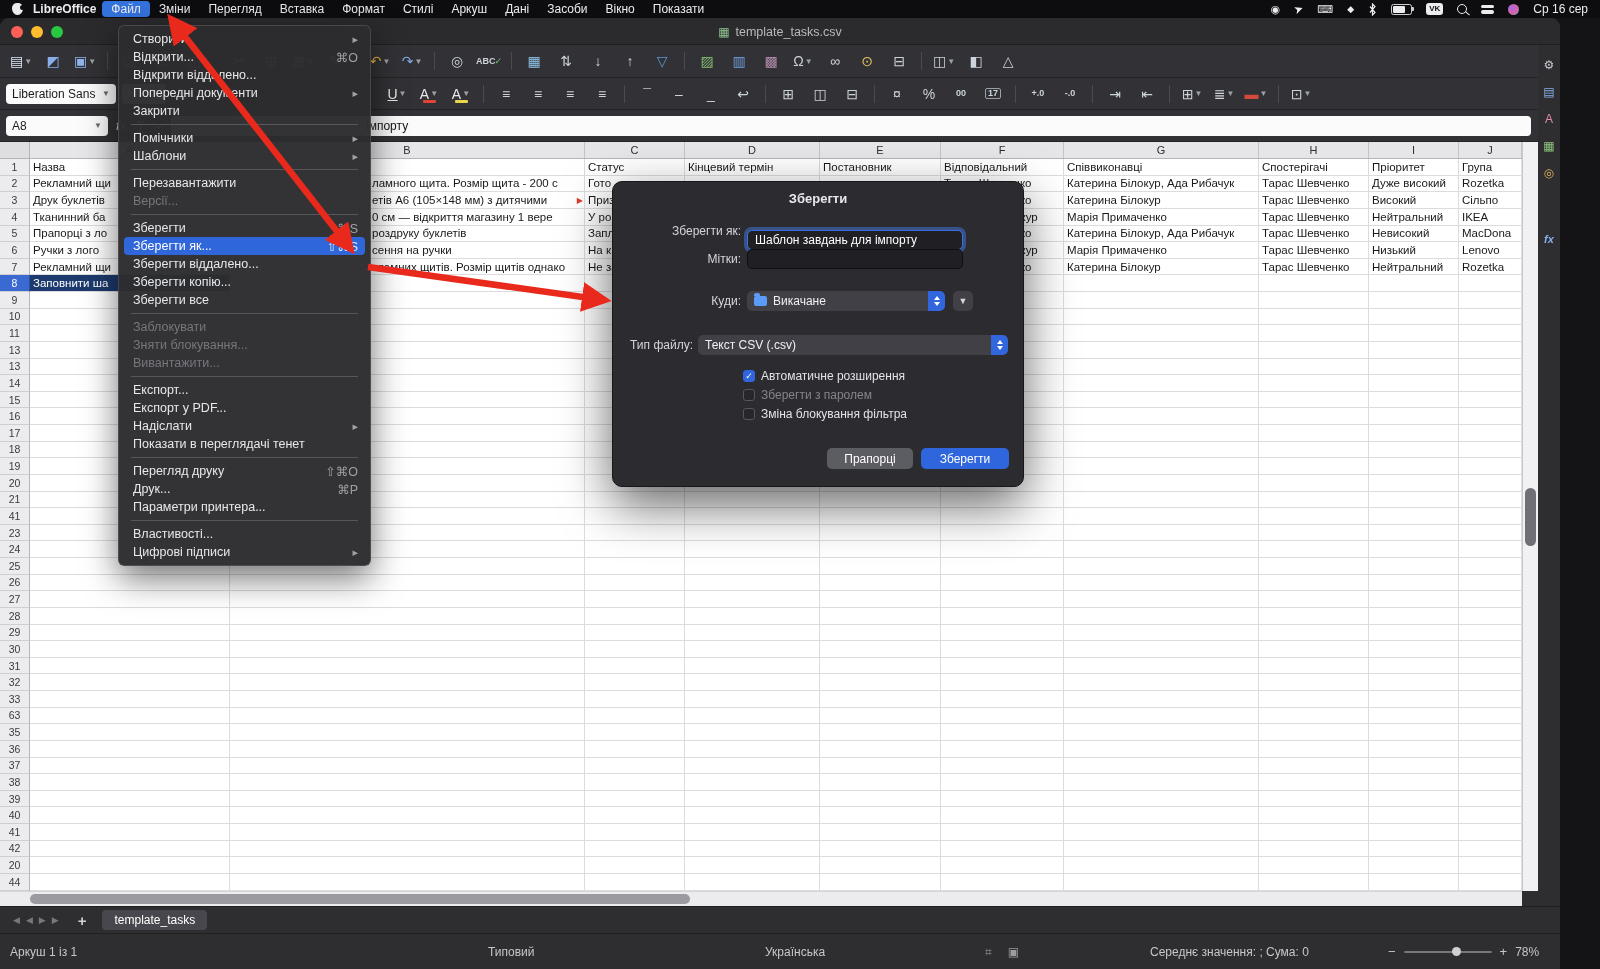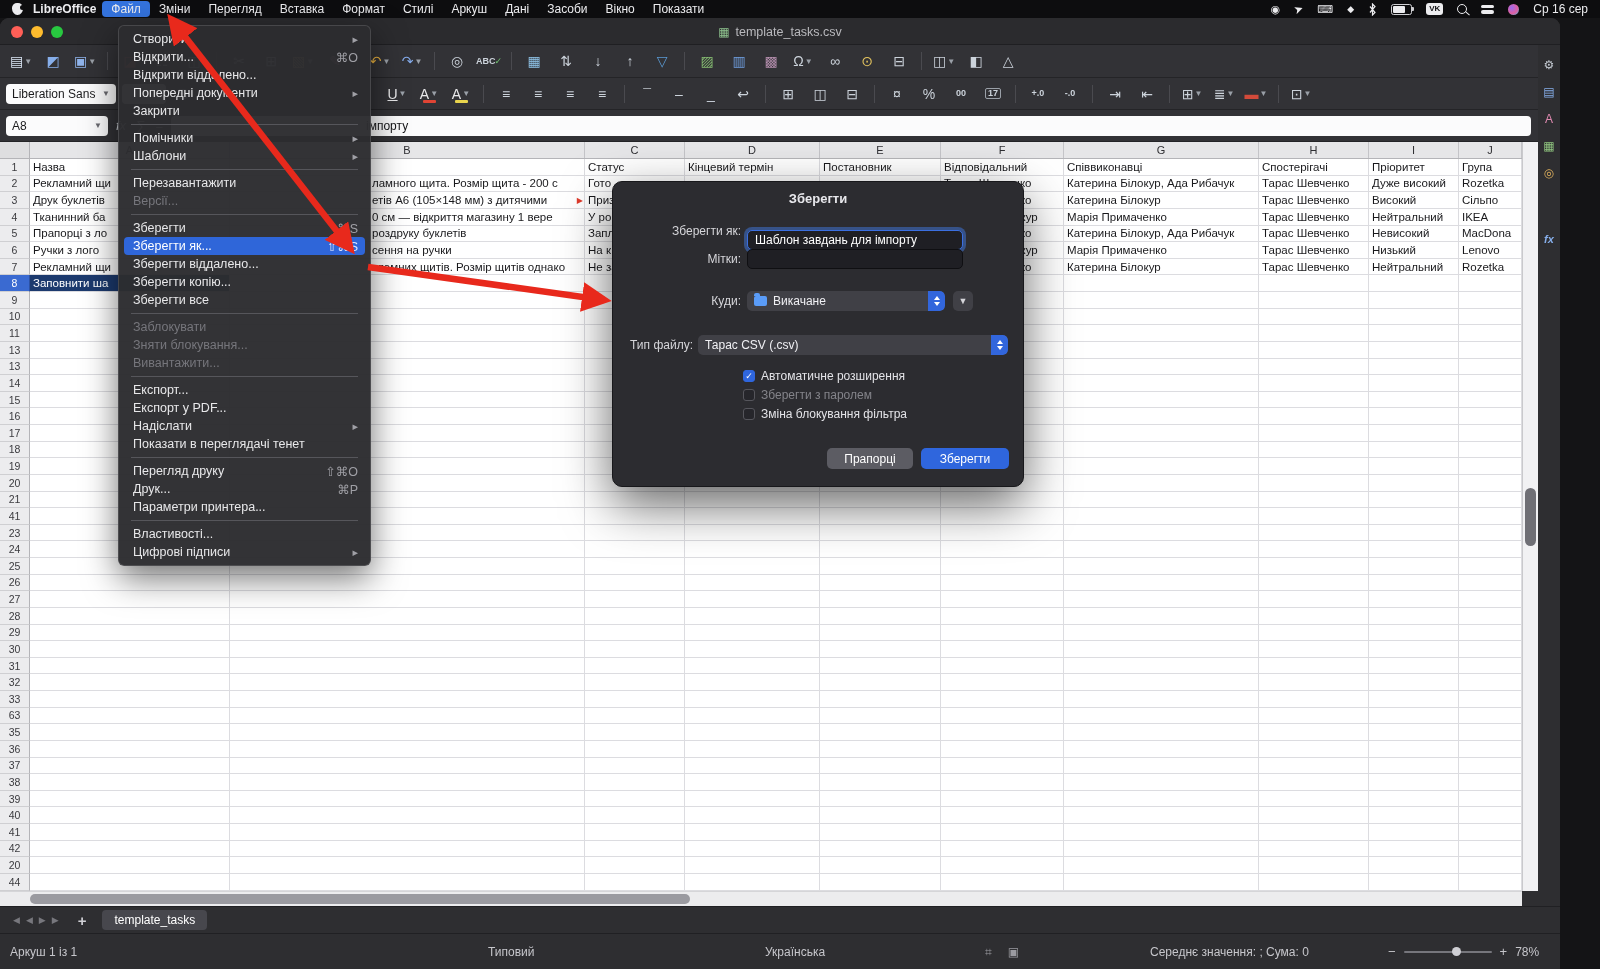--- a/index.html
+++ b/index.html
@@ -1173,21 +1173,21 @@
       <span>Викачане</span>
       <span class="stepper">
           <i class="up"></i>
           <i class="dn"></i>
         </span>
     </div>
     <div id="where-disclose">▼</div>
 
     <div class="dlg-label" style="top:156px;left:-38px;">Тип файлу:</div>
     <div class="dlg-popup" style="left:85px;top:153px;width:310px;">
-      <span>Тарас CSV (.csv)</span>
+      <span>Текст CSV (.csv)</span>
       <span class="stepper">
           <i class="up"></i>
           <i class="dn"></i>
         </span>
     </div>
 
     <div id="dlg-checks">
         <div class="dlg-check" style="top: 187px;">
           <span class="cb checked">✓</span>
           <span class="cb-label">Автоматичне розширення</span>

